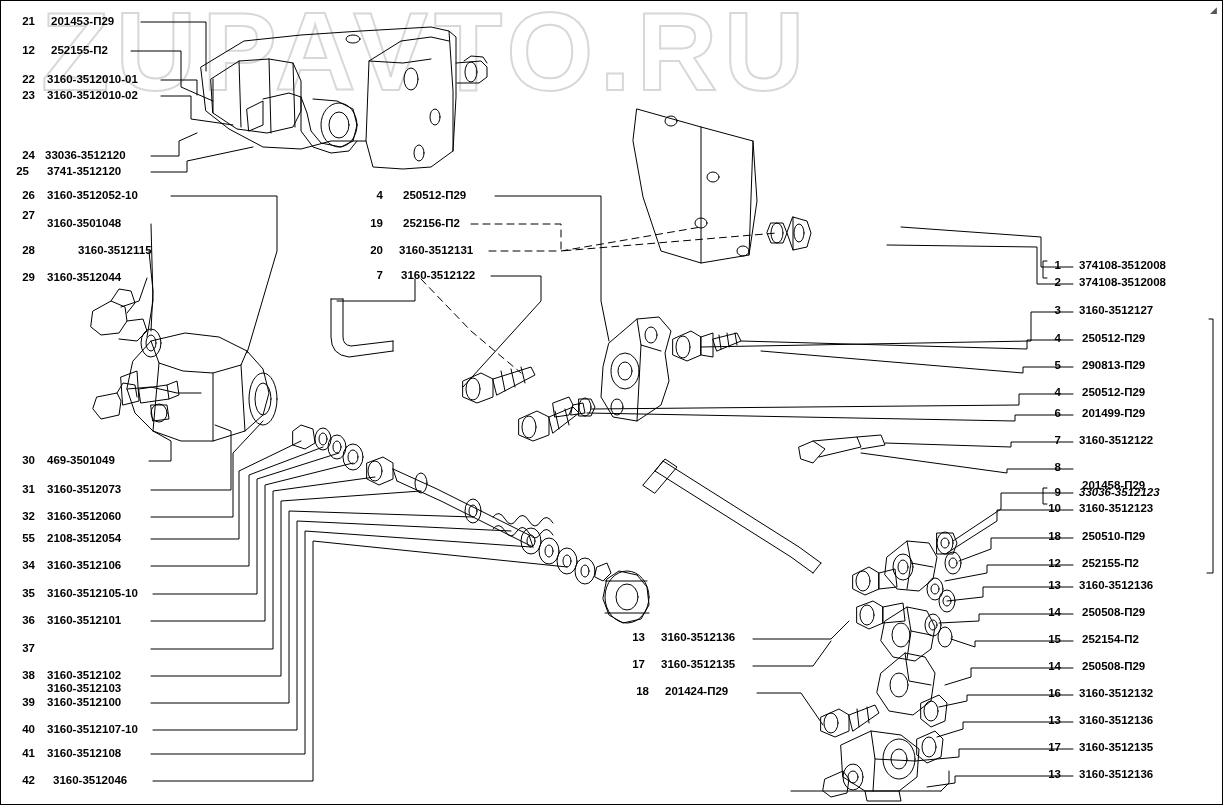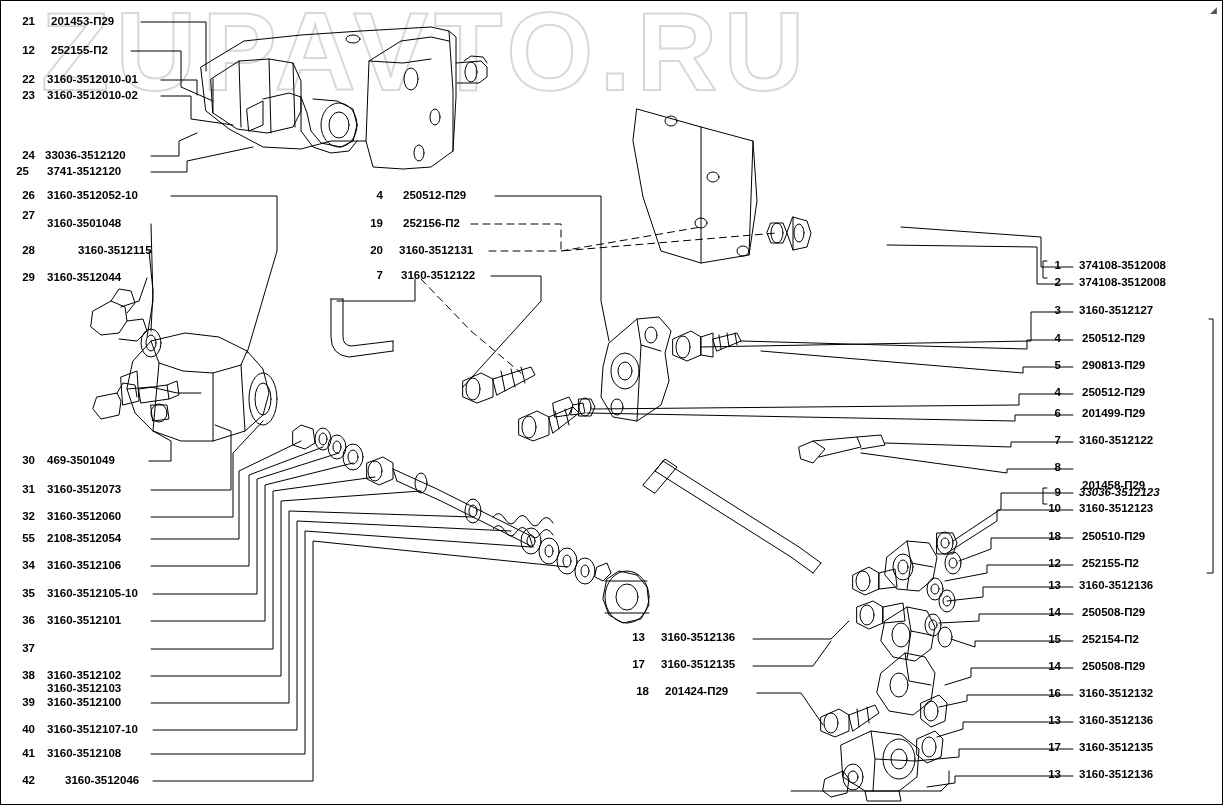--- a/index.html
+++ b/index.html
@@ -396,21 +396,21 @@
     <div class="num" style="left:10px; top:695px; width:24px;">39</div>
     <div class="lbl" style="left:46px; top:695px;">3160-3512100</div>
 
     <div class="num" style="left:10px; top:722px; width:24px;">40</div>
     <div class="lbl" style="left:46px; top:722px;">3160-3512107-10</div>
 
     <div class="num" style="left:10px; top:746px; width:24px;">41</div>
     <div class="lbl" style="left:46px; top:746px;">3160-3512108</div>
 
     <div class="num" style="left:10px; top:773px; width:24px;">42</div>
-    <div class="lbl" style="left:64px; top:773px;text-align:right;">3160-3512046</div>
+    <div class="lbl" style="left:52px; top:773px;text-align:right;">3160-3512046</div>
   </div>
 
   <div>
     <div class="num" style="left:358px; top:188px; width:24px;">4</div>
     <div class="lbl" style="left:402px; top:188px;">250512-П29</div>
 
     <div class="num" style="left:358px; top:216px; width:24px;">19</div>
     <div class="lbl" style="left:402px; top:216px;">252156-П2</div>
 
     <div class="num" style="left:358px; top:243px; width:24px;">20</div>

